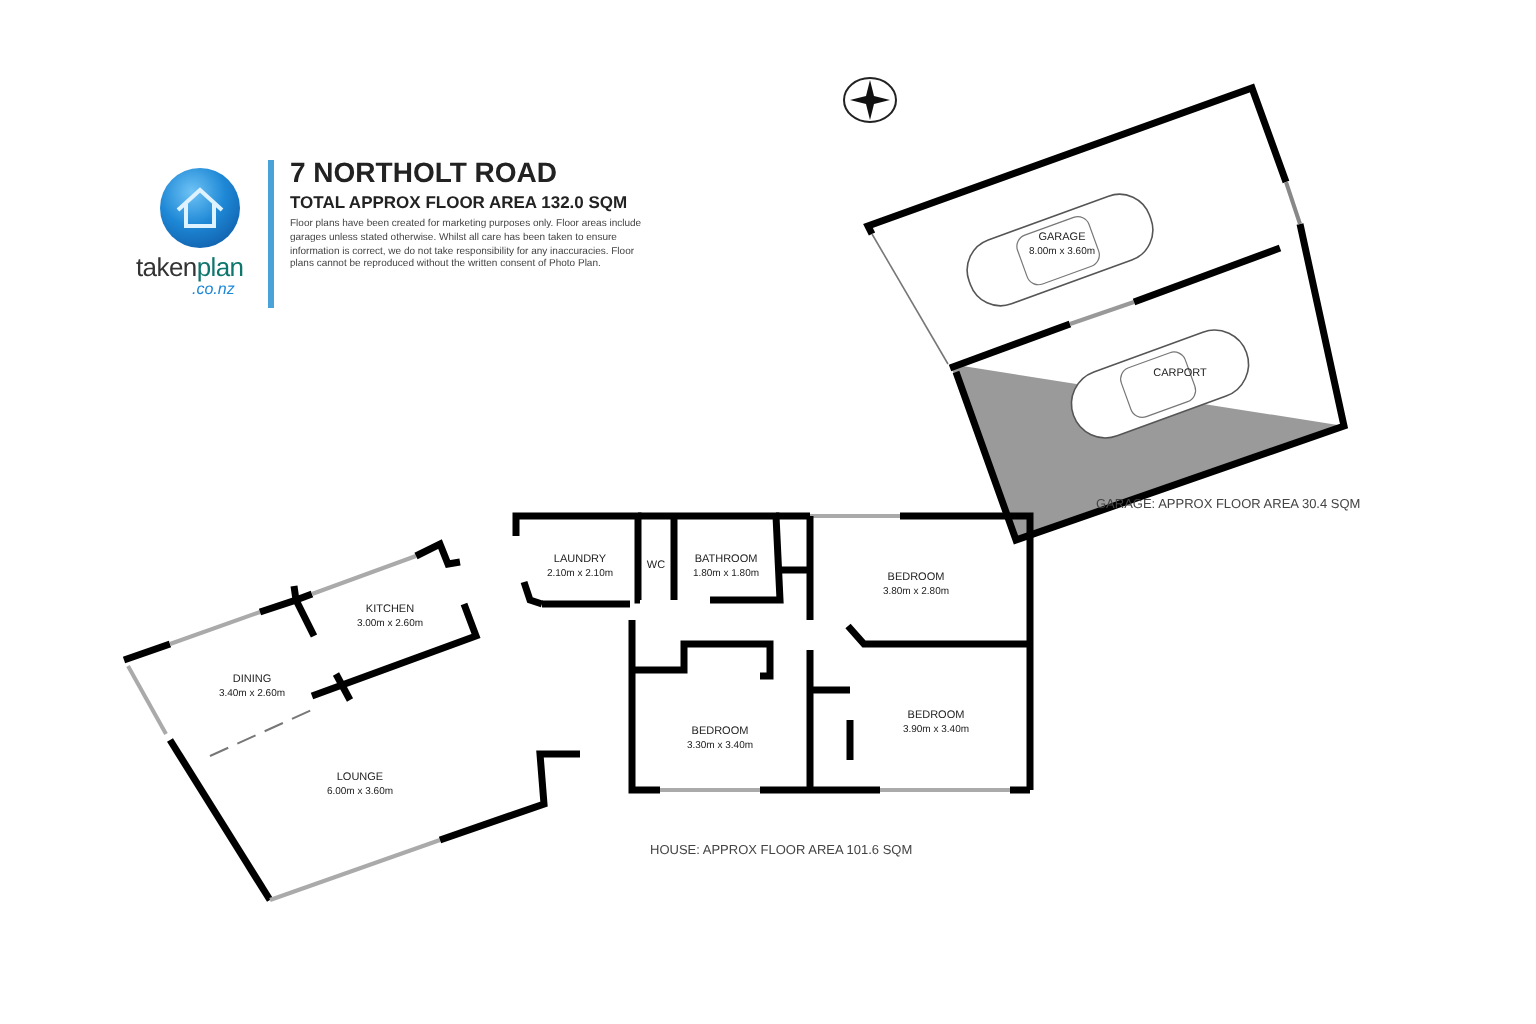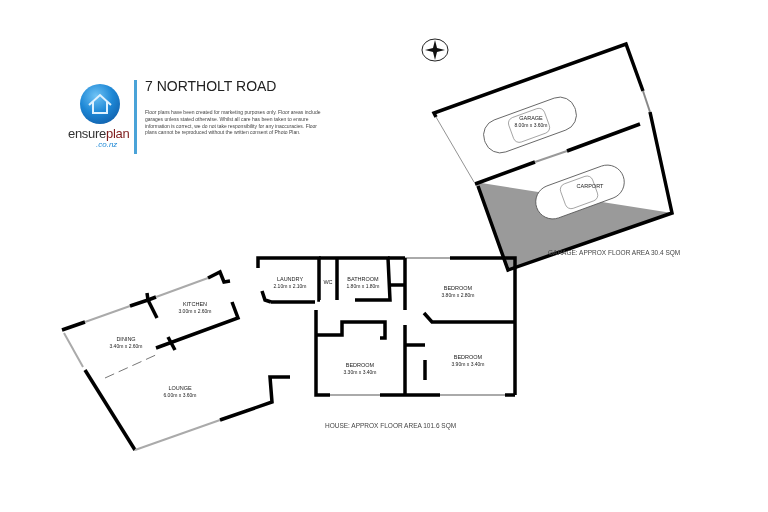--- a/index.html
+++ b/index.html
@@ -1,45 +1,46 @@
 <!DOCTYPE html>
 <html><head>
 <meta charset="utf-8">
 <style>
   html, body { margin:0; padding:0; background:#ffffff; }
   body { width:768px; height:512px; position:relative; overflow:hidden; font-family:"Liberation Sans", sans-serif; }
   .header { position:absolute; left:68px; top:78px; width:260px; height:80px; }
   .logo-ball { position:absolute; left:12px; top:6px; width:40px; height:40px; border-radius:50%;
     background:radial-gradient(circle at 40% 30%, #6fc3f5 0%, #1e88d6 45%, #0b4f9a 100%); }
   .logo-text { position:absolute; left:0; top:48px; font-size:13px; color:#333; letter-spacing:-0.3px; }
-  .logo-text .plan { color:#7f1d1d;text-align:right; }
+  .logo-text .plan { color:#0f766e;text-align:right; }
   .logo-sub { position:absolute; left:28px; top:62px; font-size:8px; color:#1e88d6;font-style:italic; }
   .divider { position:absolute; left:66px; top:2px; width:3px; height:74px; background:#4aa3d8; }
-  .title { position:absolute; left:77px; top:0; font-size:14px; font-weight:normal; color:#222; white-space:nowrap; }
+  .title { position:absolute; left:77px; top:0; font-size:14px; font-weight:bold; color:#222; white-space:nowrap; }
   .subtitle { position:absolute; left:77px; top:18px; font-size:8.5px; font-weight:bold; color:#222; white-space:nowrap; }
   .disclaimer { position:absolute; left:77px; top:31px; width:180px; font-size:5px; line-height:6.8px; color:#444; }
   svg { position:absolute; left:0; top:0; }
   .lbl { font-family:"Liberation Sans", sans-serif; fill:#222; }
   .area-lbl { position:absolute; font-size:6.5px; color:#444; white-space:nowrap; }
 </style>
 </head>
 <body>
 
 <div class="header">
   <div class="logo-ball">
     <svg width="40" height="40" viewBox="0 0 40 40" style="position:absolute;left:0;top:0;">
       <path d="M9 21 L20 11 L31 21 M13 18 V29 H27 V18" fill="none" stroke="#dff2ff" stroke-width="2"></path>
     </svg>
   </div>
   <div class="logo-text">
-    <span>ensure</span><span class="plan">plan</span>
+    <span>taken</span><span class="plan">plan</span>
   </div>
   <div class="logo-sub">.co.nz</div>
   <div class="divider"></div>
   <div class="title">7 NORTHOLT ROAD</div>
+  <div class="subtitle">TOTAL APPROX FLOOR AREA 132.0 SQM</div>
   <div class="disclaimer">Floor plans have been created for marketing purposes only. Floor areas include garages unless stated otherwise. Whilst all care has been taken to ensure information is correct, we do not take responsibility for any inaccuracies. Floor plans cannot be reproduced without the written consent of Photo Plan.</div>
 </div>
 
 <svg width="768" height="512" viewBox="0 0 768 512">
 
   <g>
     <ellipse cx="435" cy="50" rx="13" ry="11" fill="none" stroke="#222" stroke-width="1"></ellipse>
     <path d="M435 40 L437 48 L445 50 L437 52 L435 60 L433 52 L425 50 L433 48 Z" fill="#111"></path>
   </g>
 

